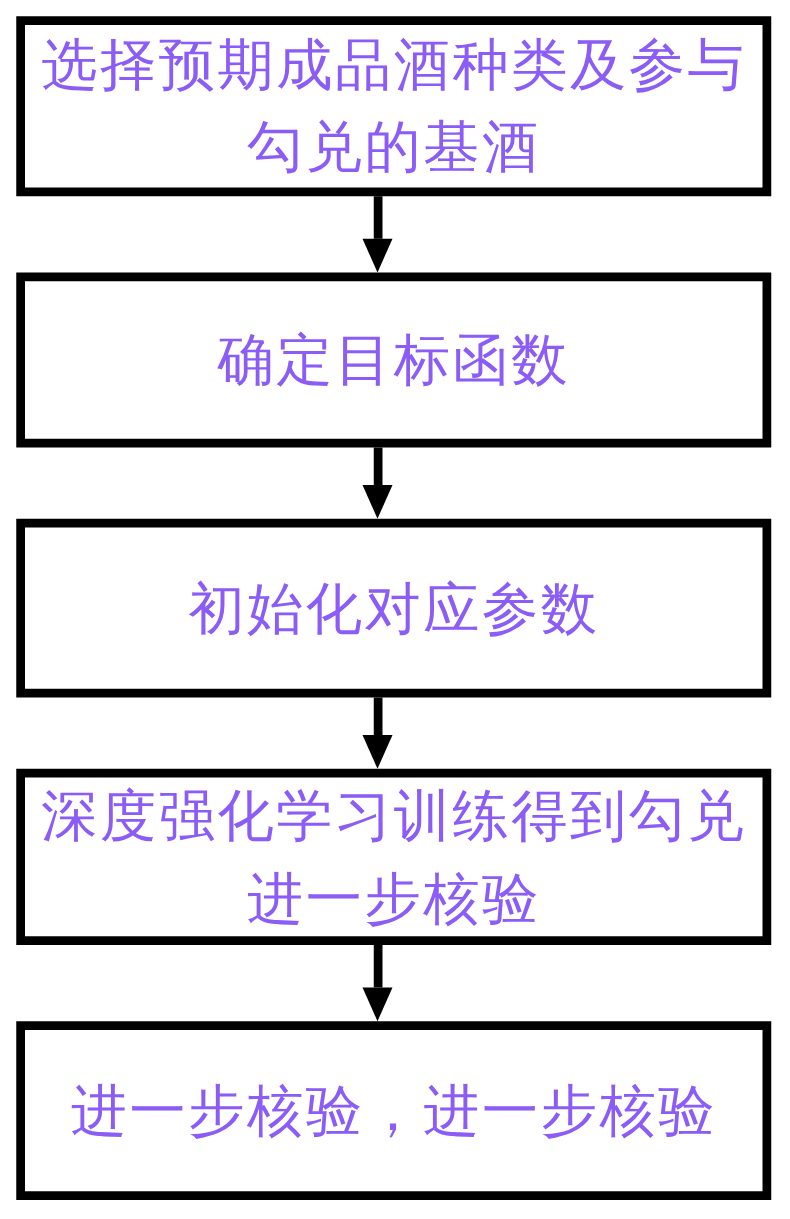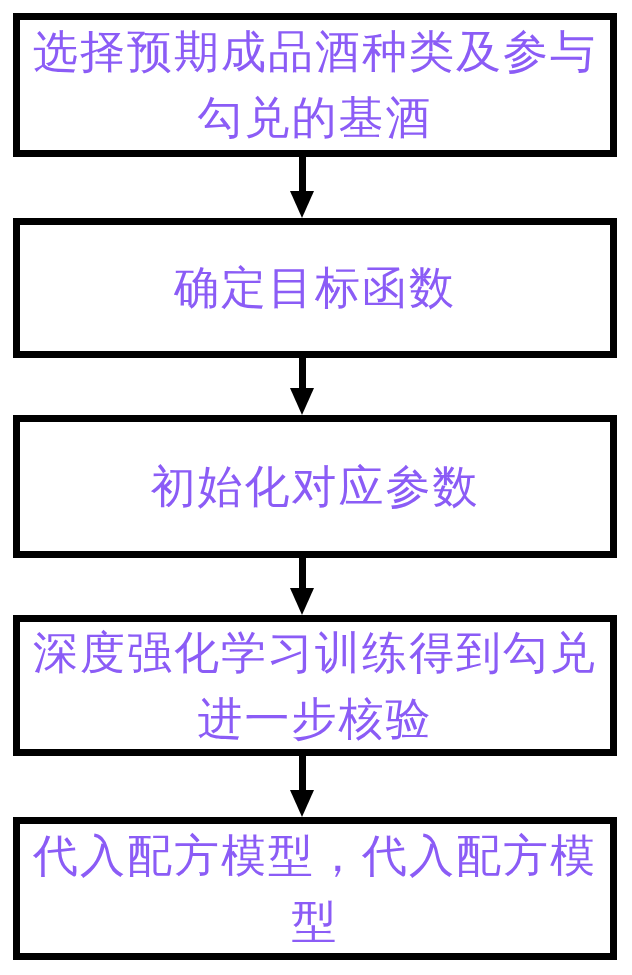--- a/index.html
+++ b/index.html
@@ -79,15 +79,15 @@
   </div>
 
   <div class="flow-box" style="top:615px; height:141px;">深度强化学习训练得到勾兑
 进一步核验</div>
 
   <div class="flow-arrow" style="top:756px; height:61px;">
     <div class="arrow-stem"></div>
     <div class="arrow-head"></div>
   </div>
 
-  <div class="flow-box" style="top:817px; height:143px;">代入配方模型，代入配方模型</div>
+  <div class="flow-box" style="top:817px; height:143px;">进一步核验，进一步核验</div>
 
 </div>
 
 </body></html>

